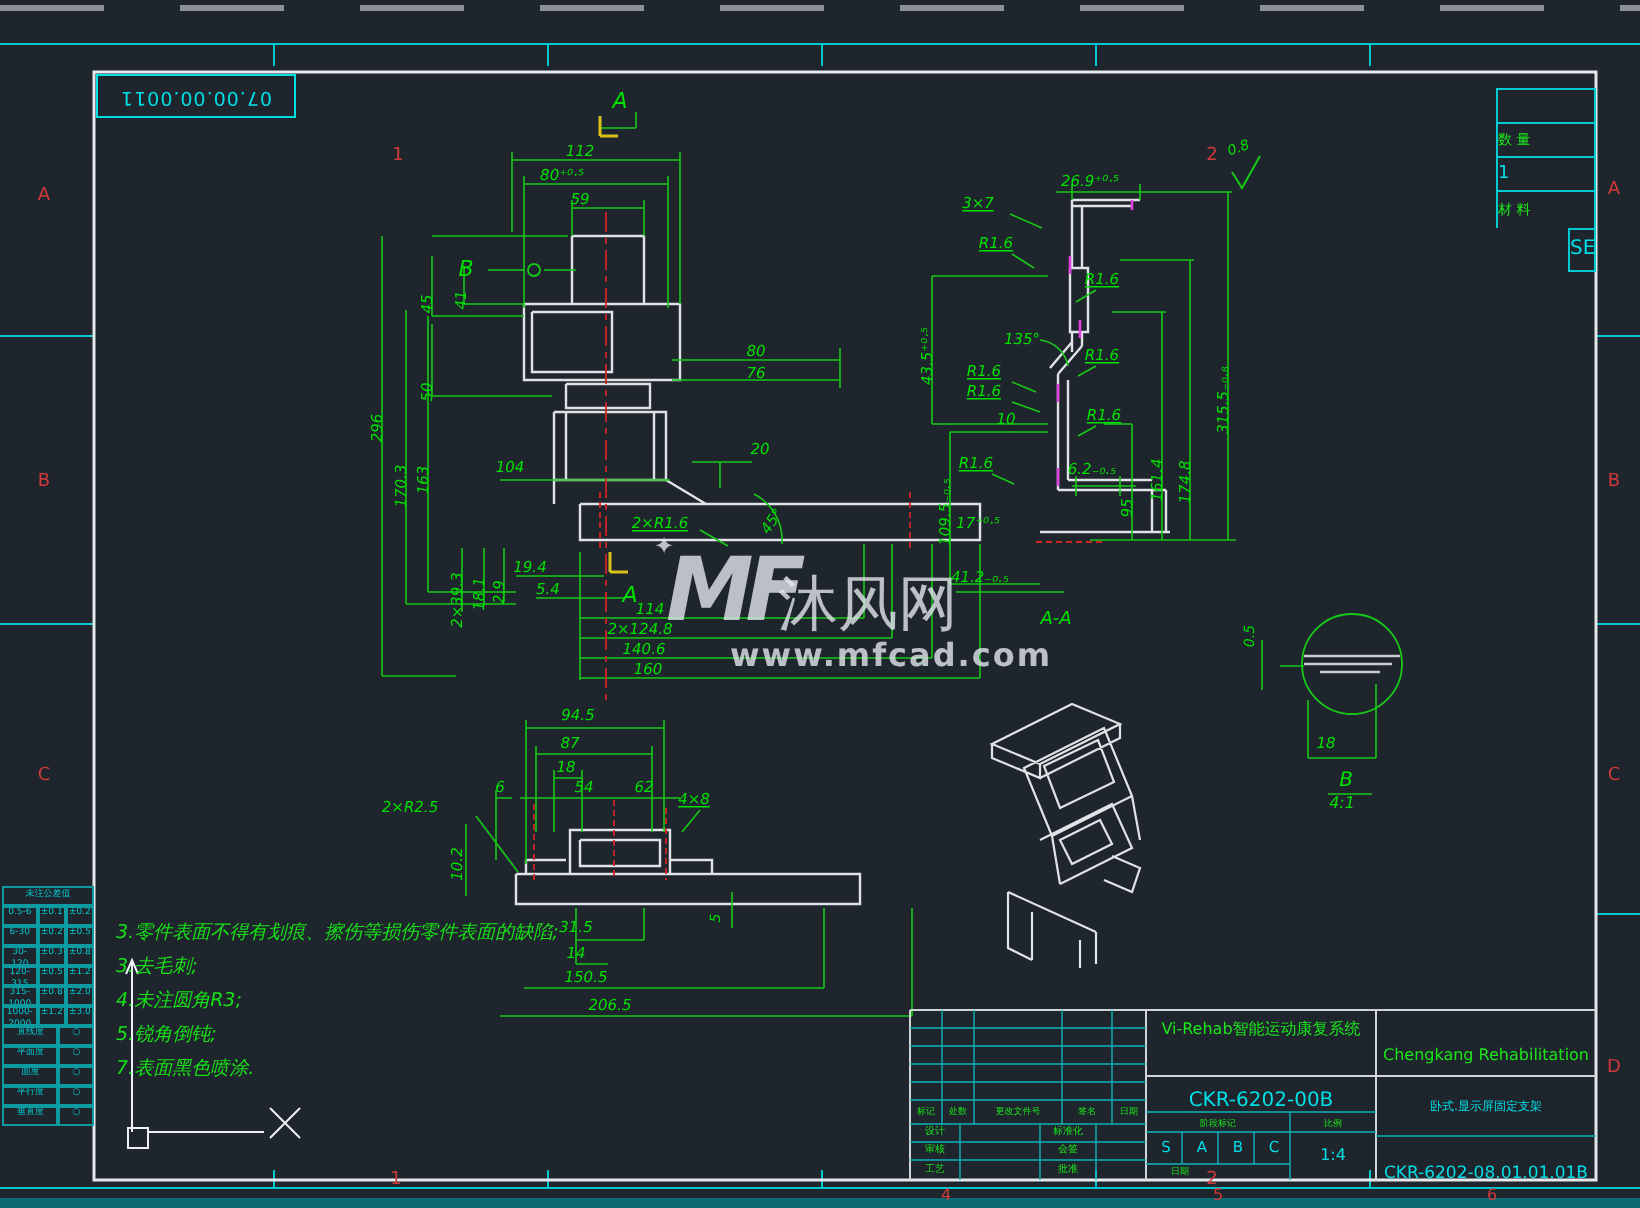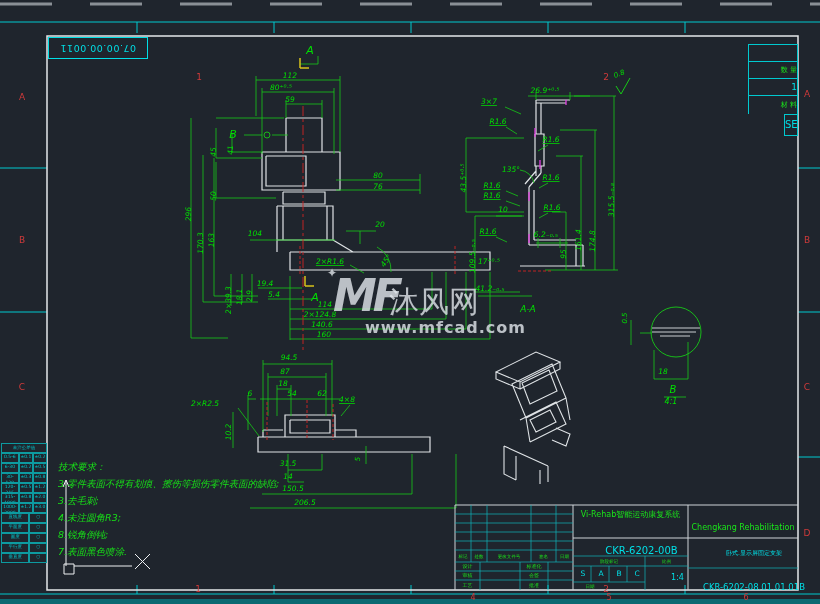--- a/index.html
+++ b/index.html
@@ -8,21 +8,21 @@
   .abs{position:absolute;}
   svg text{font-family:"DejaVu Sans",sans-serif;}
   
   #docbox{left:48px;top:37px;width:98px;height:20px;border:1px solid #00dfe6;
           display:flex;align-items:center;justify-content:center;z-index:8;}
   #docbox span{transform:rotate(180deg);color:#00dfe6;font-size:9.5px;letter-spacing:.5px;}
   
   #mat{left:748px;top:44px;width:50px;z-index:8;}
   #mat .trow{border:1px solid #00c9cf;border-bottom:none;}
   #mat .trow:last-child{border-bottom:1px solid #00c9cf;margin-left:36px;}
-  #mat .trow>div{width:100%;text-align:right;overflow:hidden;}
+  #mat .trow>div{width:100%;text-align:left;overflow:hidden;}
   #mat .trow:nth-child(1)>div{height:16px;}
   #mat .trow:nth-child(2)>div{height:16px;color:#1ae61a;font-size:7px;line-height:16px;}
   #mat .trow:nth-child(3)>div{height:16px;color:#00dfe6;font-size:9px;line-height:16px;}
   #mat .trow:nth-child(4)>div{height:18px;color:#1ae61a;font-size:7px;line-height:18px;}
   #mat .trow:nth-child(5)>div{height:20px;color:#00dfe6;font-size:10px;line-height:20px;}
   
   #tech{left:58px;top:458px;width:330px;z-index:6;color:#17e017;font-style:italic;
         font-size:9.5px;line-height:17px;white-space:nowrap;}
   
   #tol{left:1px;top:443px;width:46px;z-index:8;color:#00c9cf;font-size:4.5px;line-height:6px;}
@@ -37,21 +37,21 @@
   
   #wm{left:325px;top:268px;width:200px;z-index:5;color:rgba(226,231,236,.8);}
   #wm .logo{position:absolute;left:8px;top:2px;font-size:44px;font-weight:900;font-style:italic;
             letter-spacing:-4px;}
   #wm .spark{position:absolute;left:2px;top:-2px;font-size:12px;}
   #wm .name{position:absolute;left:64px;top:14px;font-size:30px;font-weight:400;}
   #wm .url{position:absolute;left:40px;top:50px;font-size:16px;font-weight:700;letter-spacing:1px;}
   
   .tb{z-index:9;display:flex;align-items:center;justify-content:center;text-align:center;overflow:hidden;}
   .tb.green{color:#1ae61a;}
-  .tb.cyan{color:#00dfe6;padding-left:11px;}
+  .tb.cyan{color:#00dfe6;}
   #rev-h .trow{display:grid;grid-template-columns:16px 16px 44px 25px 17px;}
   #rev-h .trow>div{color:#1ae61a;font-size:4.5px;text-align:center;line-height:11px;}
   .signcol .trow>div{color:#1ae61a;font-size:5px;height:9.3px;line-height:9.3px;text-align:center;}
   #stages .trow{display:grid;grid-template-columns:18px 18px 18px 18px;}
   #stages .trow>div{color:#00dfe6;font-size:7.5px;text-align:center;line-height:16px;}
 </style>
 </head>
 <body>
 
 <svg id="canvas" class="abs" style="left:0;top:0;z-index:1" width="820" height="604" viewBox="0 0 820 604">
@@ -260,33 +260,30 @@
     <div class="trow">
       <div>材 料</div>
     </div>
     <div class="trow">
       <div>SECC</div>
     </div>
   </div>
 
 <div id="tech" class="abs">
     <div class="trow">
-      <div>技术要求：</div>
-    </div>
-    <div class="trow">
       <div>3.零件表面不得有划痕、擦伤等损伤零件表面的缺陷;</div>
     </div>
     <div class="trow">
       <div>3.去毛刺;</div>
     </div>
     <div class="trow">
       <div>4.未注圆角R3;</div>
     </div>
     <div class="trow">
-      <div>8.锐角倒钝;</div>
+      <div>5.锐角倒钝;</div>
     </div>
     <div class="trow">
       <div>7.表面黑色喷涂.</div>
     </div>
   </div>
 
 <div id="tol" class="abs">
   <div class="tt-title">未注公差值</div>
   <div id="tol-dim" class="tolgrid">
       <div class="trow">

